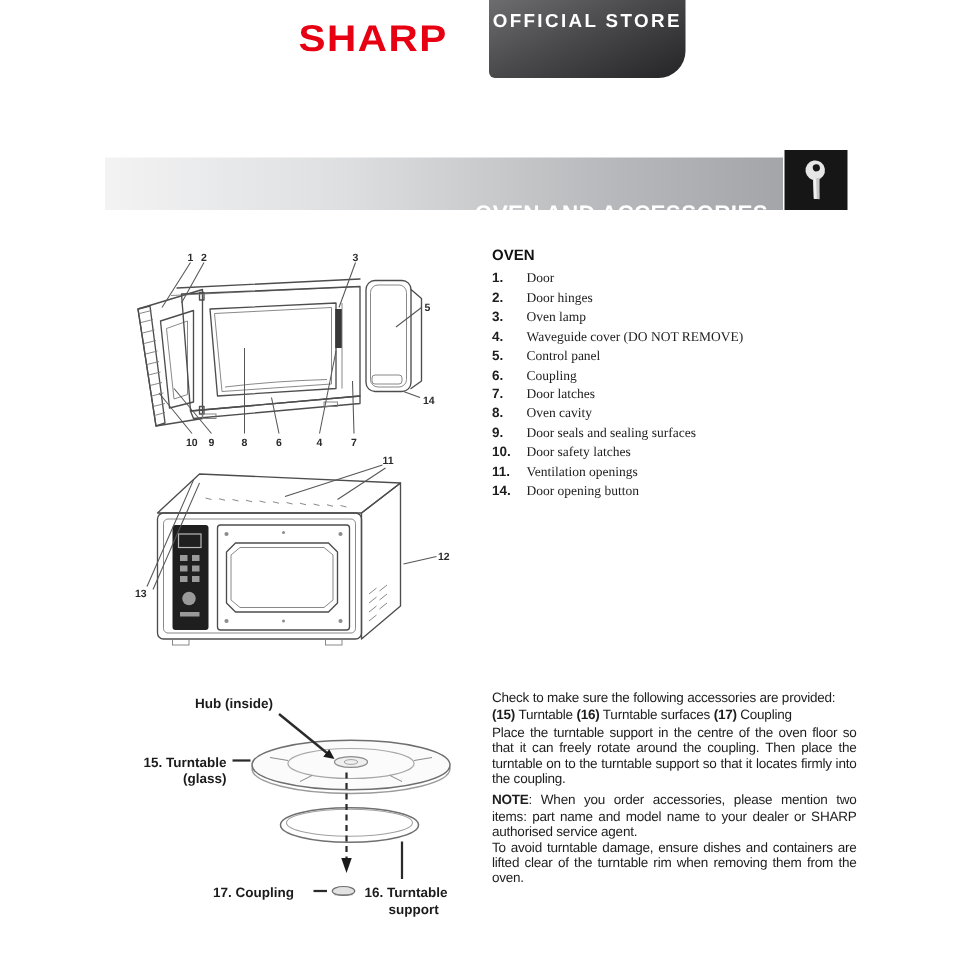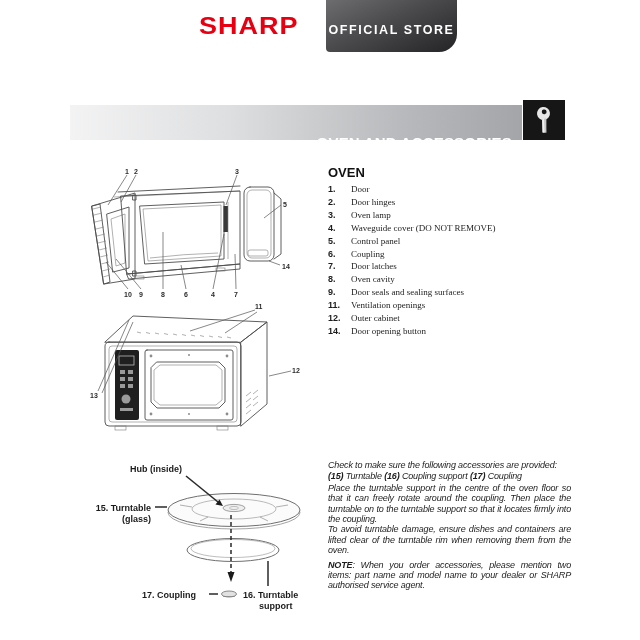--- a/index.html
+++ b/index.html
@@ -13,21 +13,21 @@
   
   .brand{
     left:199px;top:12px;width:125px;height:28px;
     font-size:27px;font-weight:800;letter-spacing:1px;color:#e60012;
     transform:scaleY(0.92);line-height:28px;
   }
   .badge{
     left:326px;top:0;width:131px;height:52px;
     background:linear-gradient(155deg,#6d6d70 0%,#4a494c 45%,#242326 100%);
     border-radius:0 0 18px 4px;
-    display:flex;align-items:center;justify-content:center;
+    display:flex;align-items:flex-start;justify-content:center;
   }
   .badge span{
     color:#ffffff;font-size:12.5px;font-weight:700;letter-spacing:1.6px;
     padding-top:7px;
   }
 
   
   .section-bar{
     left:70px;top:105px;width:452px;height:35px;
     background:linear-gradient(90deg,#f3f3f4 0%,#dedfe0 35%,#b6b8bb 75%,#a3a5a8 100%);
@@ -39,30 +39,30 @@
     margin-top:39px;
   }
   .icon-square{
     left:523px;top:100px;width:42px;height:40px;background:#161616;
     display:flex;align-items:center;justify-content:center;
   }
 
   
   .oven-list{left:328px;top:165px;width:244px;}
   .oven-list h3{
-    margin:0 0 3px 0;font-size:13px;font-weight:700;color:#111;
+    margin:0 0 3px 0;font-size:10px;font-weight:700;color:#111;
   }
   .oven-list .row{display:flex;line-height:12.9px;font-size:9px;}
   .oven-list .num{width:23px;font-weight:700;flex:0 0 23px;}
   .oven-list .lbl{flex:1;font-family:Liberation Serif, serif;}
 
   
   .accessories{left:328px;top:460px;width:243px;font-size:9px;line-height:10.4px;}
   .accessories h3{margin:0;font-size:9.5px;font-weight:700;color:#111;}
-  .accessories p{margin:0;letter-spacing:-0.15px;font-style:italic;}
+  .accessories p{margin:0;letter-spacing:-0.15px;}
   .accessories .just{text-align:justify;}
   .accessories .parts{margin:1px 0;}
   .accessories b{font-weight:700;}
   .accessories .note{margin-top:4px;}
 
   
   svg{overflow:visible;}
   .dline{stroke:#4d4d4d;stroke-width:0.9;fill:none;stroke-linejoin:round;stroke-linecap:round;}
   .dthin{stroke:#7c7c7c;stroke-width:0.6;fill:none;}
   .lead{stroke:#555;stroke-width:0.7;fill:none;}
@@ -320,32 +320,32 @@
     </div>
   <div class="row">
       <span class="num">8.</span>
       <span class="lbl">Oven cavity</span>
     </div>
   <div class="row">
       <span class="num">9.</span>
       <span class="lbl">Door seals and sealing surfaces</span>
     </div>
   <div class="row">
+      <span class="num">10.</span>
+      <span class="lbl">Door safety latches</span>
+    </div>
+  <div class="row">
       <span class="num">11.</span>
       <span class="lbl">Ventilation openings</span>
     </div>
   <div class="row">
-      <span class="num">12.</span>
-      <span class="lbl">Outer cabinet</span>
-    </div>
-  <div class="row">
       <span class="num">14.</span>
       <span class="lbl">Door opening button</span>
     </div>
 </section>
 
 <section class="abs accessories">
   <p class="intro">Check to make sure the following accessories are provided:</p>
-  <p class="parts"><b>(15)</b><span> Turntable </span><b>(16)</b><span> Coupling support </span><b>(17)</b><span> Coupling</span></p>
+  <p class="parts"><b>(15)</b><span> Turntable </span><b>(16)</b><span> Turntable surfaces </span><b>(17)</b><span> Coupling</span></p>
   <p class="just">Place the turntable support in the centre of the oven floor so that it can freely rotate around the coupling. Then place the turntable on to the turntable support so that it locates firmly into the coupling.</p>
+  <p class="just note"><b>NOTE</b><span>: When you order accessories, please mention two items: part name and model name to your dealer or SHARP authorised service agent.</span></p>
   <p class="just">To avoid turntable damage, ensure dishes and containers are lifted clear of the turntable rim when removing them from the oven.</p>
-  <p class="just note"><b>NOTE</b><span>: When you order accessories, please mention two items: part name and model name to your dealer or SHARP authorised service agent.</span></p>
 </section>
 
 </body></html>

